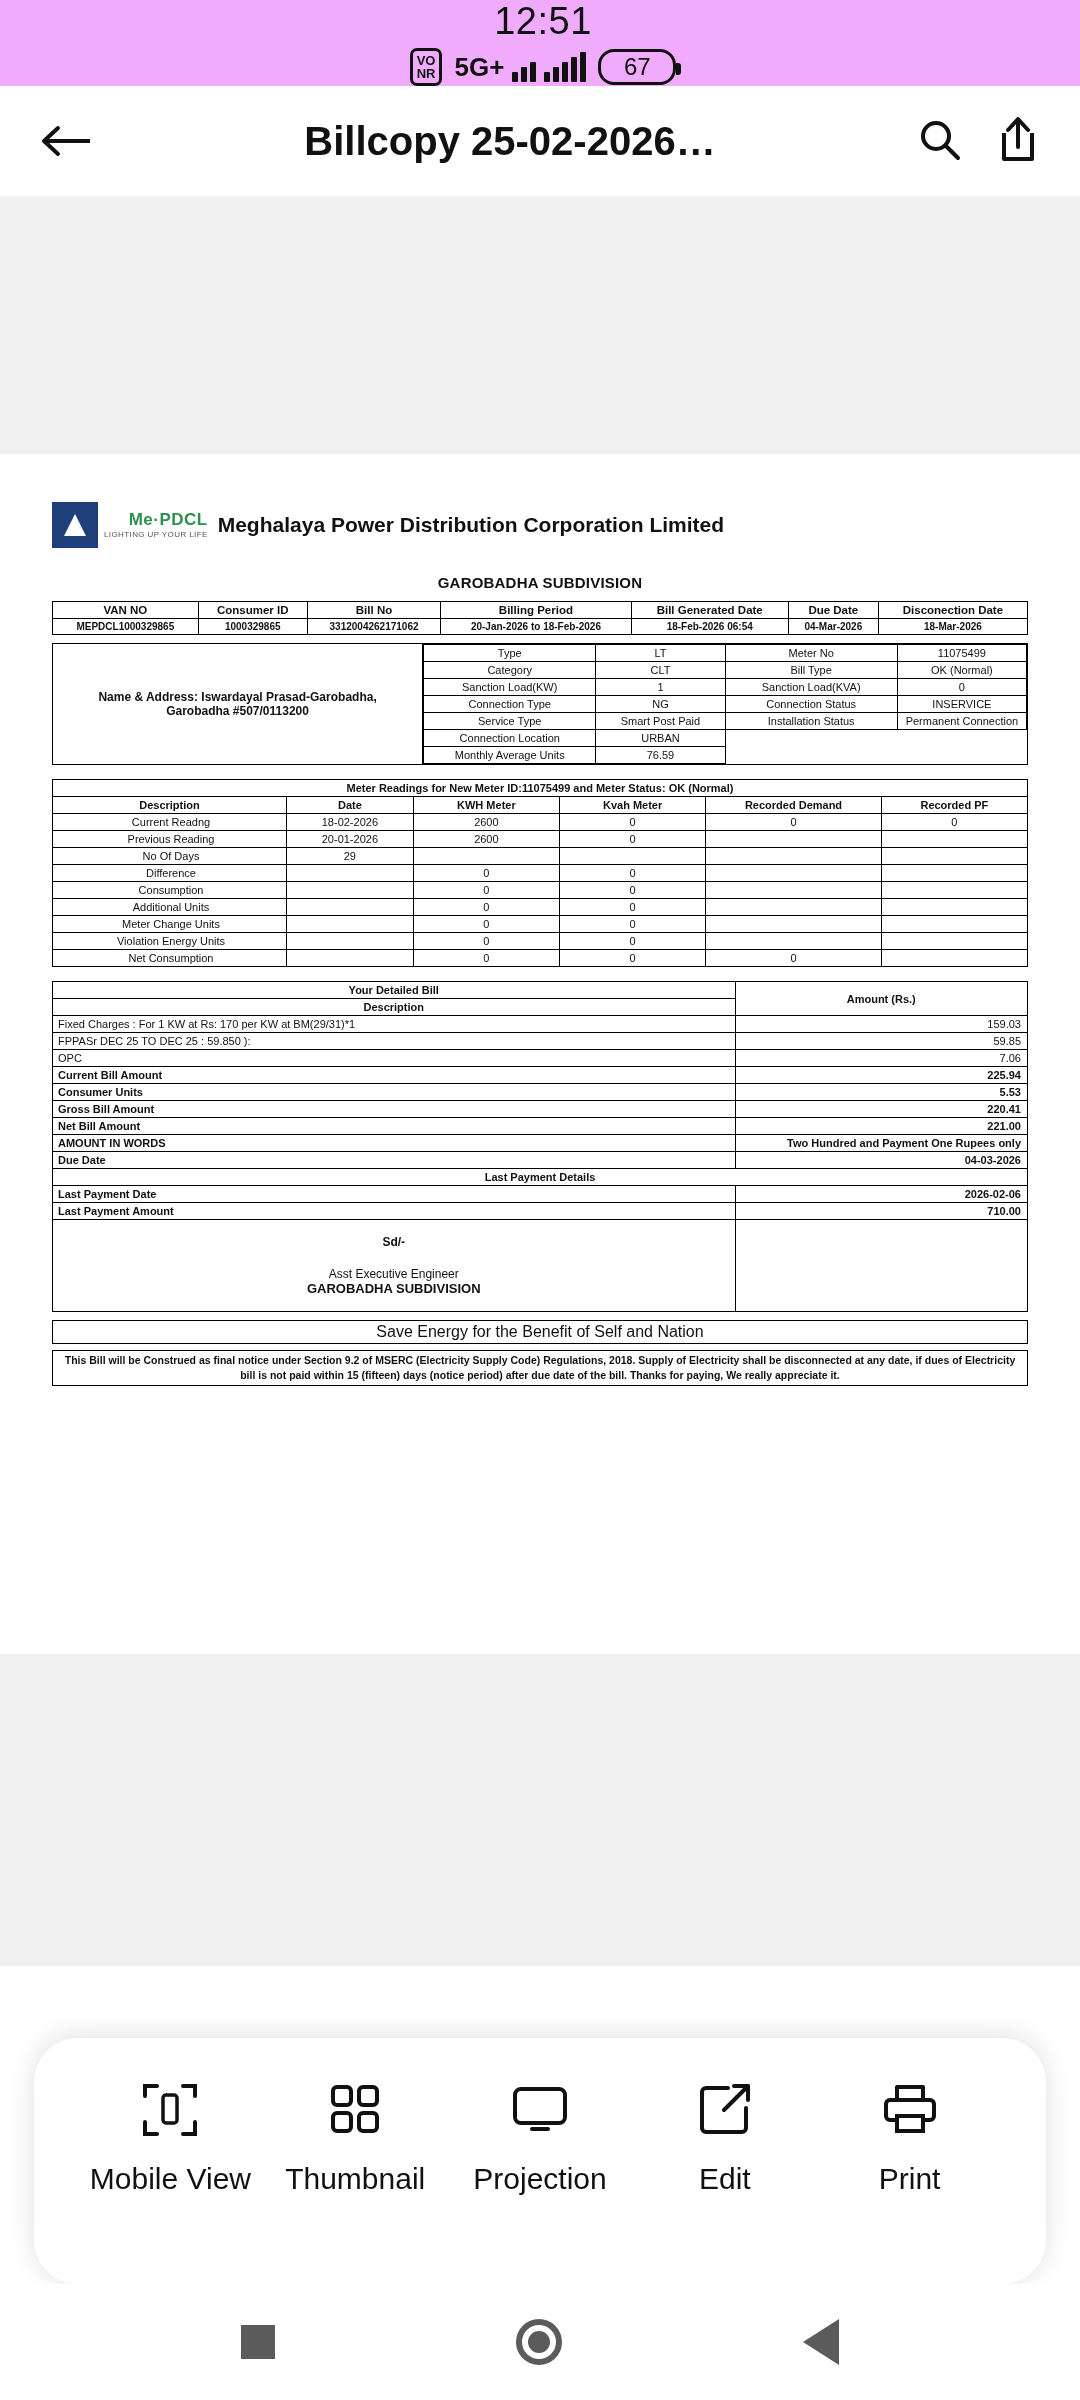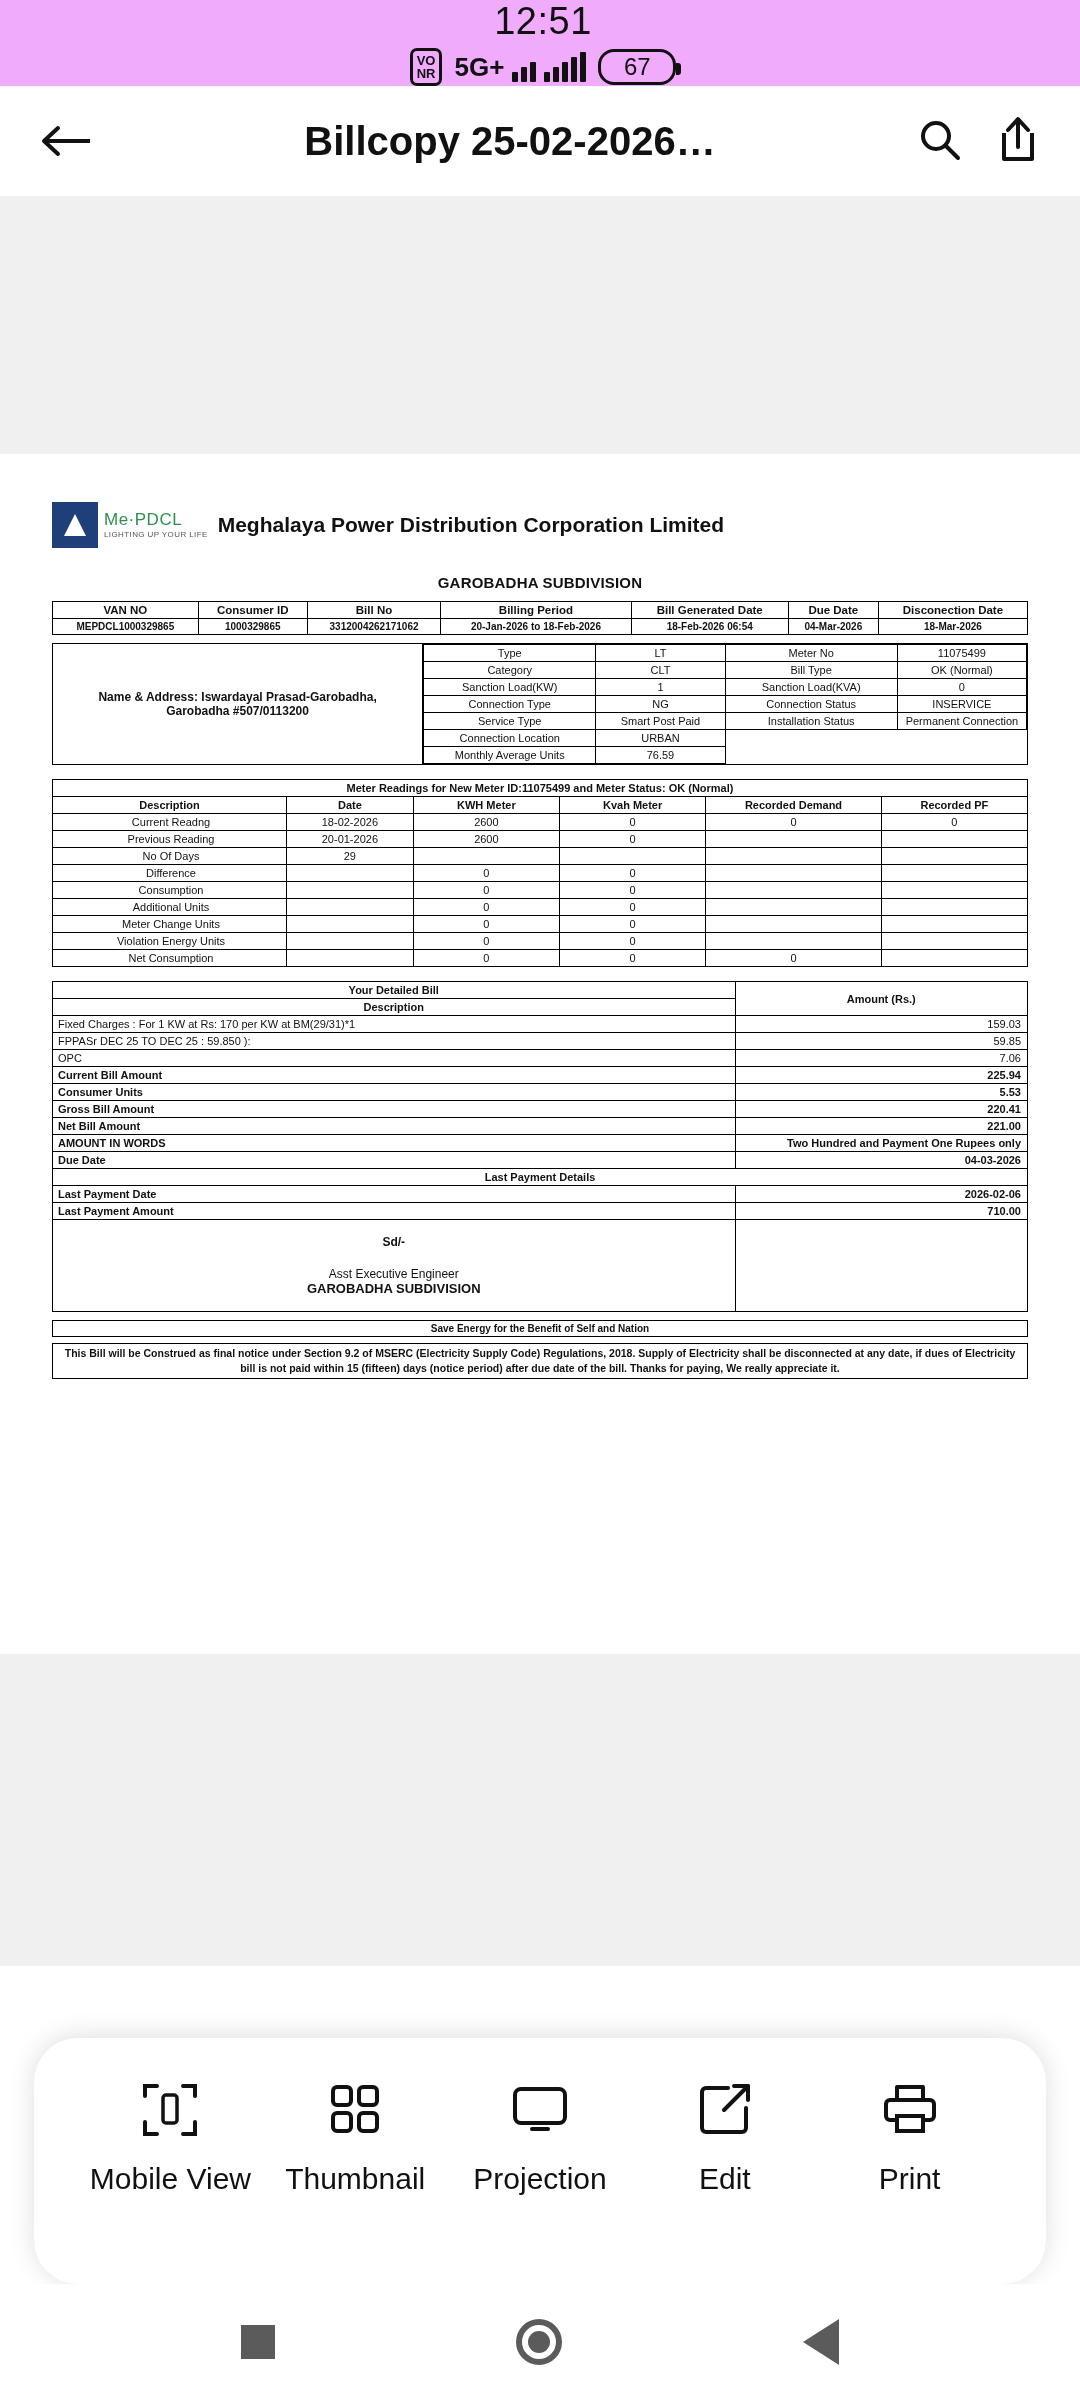--- a/index.html
+++ b/index.html
@@ -82,21 +82,21 @@
   .logo-mark {
     width: 46px; height: 46px; background:#1f3f7a; position:relative;
     display:flex; align-items:center; justify-content:center;
   }
   .logo-mark::before{
     content:""; width:0;height:0;
     border-left: 11px solid transparent; border-right: 11px solid transparent;
     border-bottom: 22px solid #ffffff;
   }
   .logo-text { line-height: 1; }
-  .logo-text .l1 { font-size: 17px; font-weight:400; color:#2f8f4e; letter-spacing:.5px; }
+  .logo-text .l1 { font-size: 17px; font-weight:700; color:#2f8f4e; letter-spacing:.5px;text-align:right; }
   .logo-text .l2 { font-size: 8px; color:#555; letter-spacing:.4px; margin-top:3px; }
   .brand-name { font-size: 21px; font-weight: 700; color:#111; }
 
   .subdivision { text-align:center; font-size: 15px; font-weight:700; margin: 26px 0 10px; letter-spacing:.2px; }
 
   table.b { border-collapse: collapse; width: 100%; font-size: 11px; }
   table.b td, table.b th { border: 1px solid #000; padding: 2px 3px; text-align:center; }
   .bold { font-weight: 700; }
   .left { text-align:left; }
 
@@ -120,21 +120,21 @@
   .bill-tbl td { height: 17px; }
   .bill-tbl .lbl { text-align:left; padding-left:5px; }
   .bill-tbl .amt { text-align:right; padding-right:6px; font-weight:700; }
 
   .sign-box { height: 92px; }
   .sign-in { text-align:left; padding: 10px 0 0 12px; font-size: 12px; }
   .sign-in .sd { margin-bottom: 18px; font-weight:700;}
   .sign-in .ae { font-weight:400; }
   .sign-in .sub { font-weight:700; font-size: 13px; }
 
-  .save-energy { text-align:center; font-weight:700; font-size: 10px; padding: 4px; }
+  .save-energy { text-align:center; font-weight:400; font-size: 16px; padding: 4px; }
   .footer-note { font-size: 10.5px; font-weight:700; text-align:center; padding: 6px 10px; line-height: 1.45; }
 
   
   .toolbar {
     position:absolute; left: 34px; right: 34px; bottom: 116px;
     background:#fff; border-radius: 44px;
     box-shadow: 0 -2px 26px rgba(0,0,0,.13);
     height: 246px;
     display:flex; align-items:flex-start; justify-content:space-between;
     padding: 40px 44px 0 44px;

